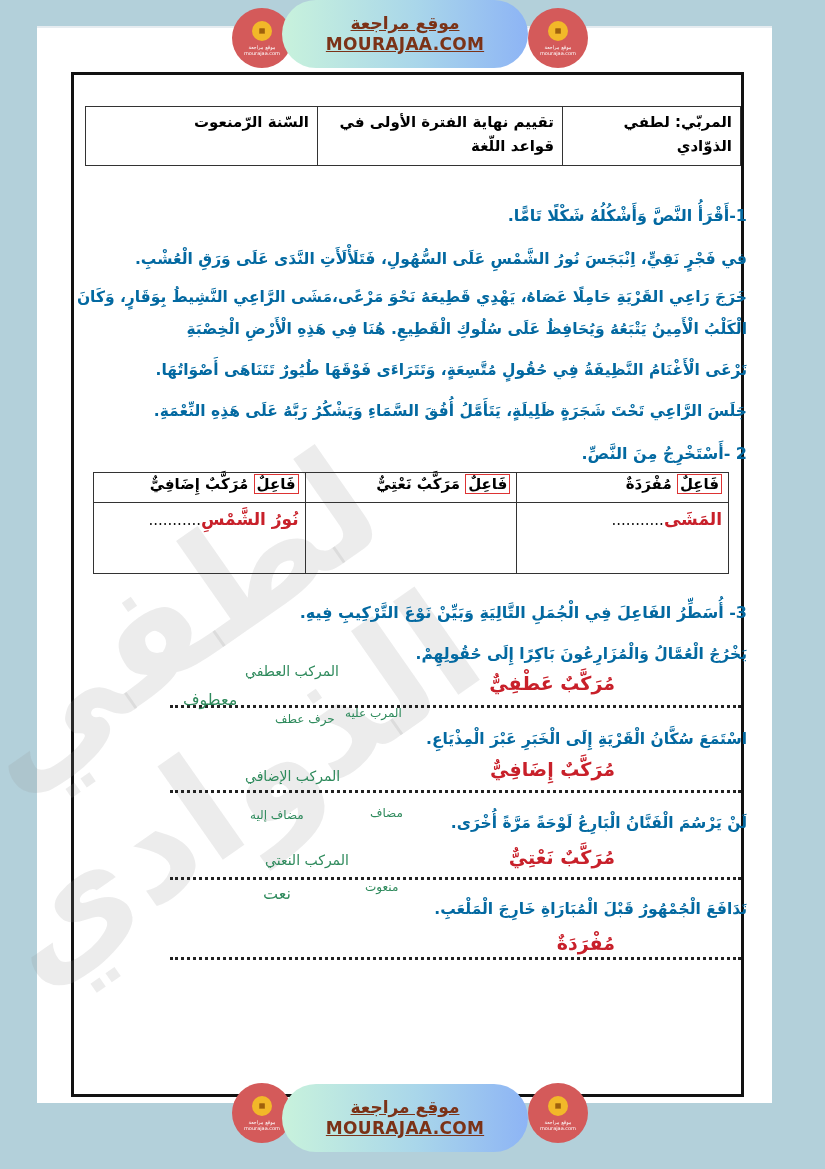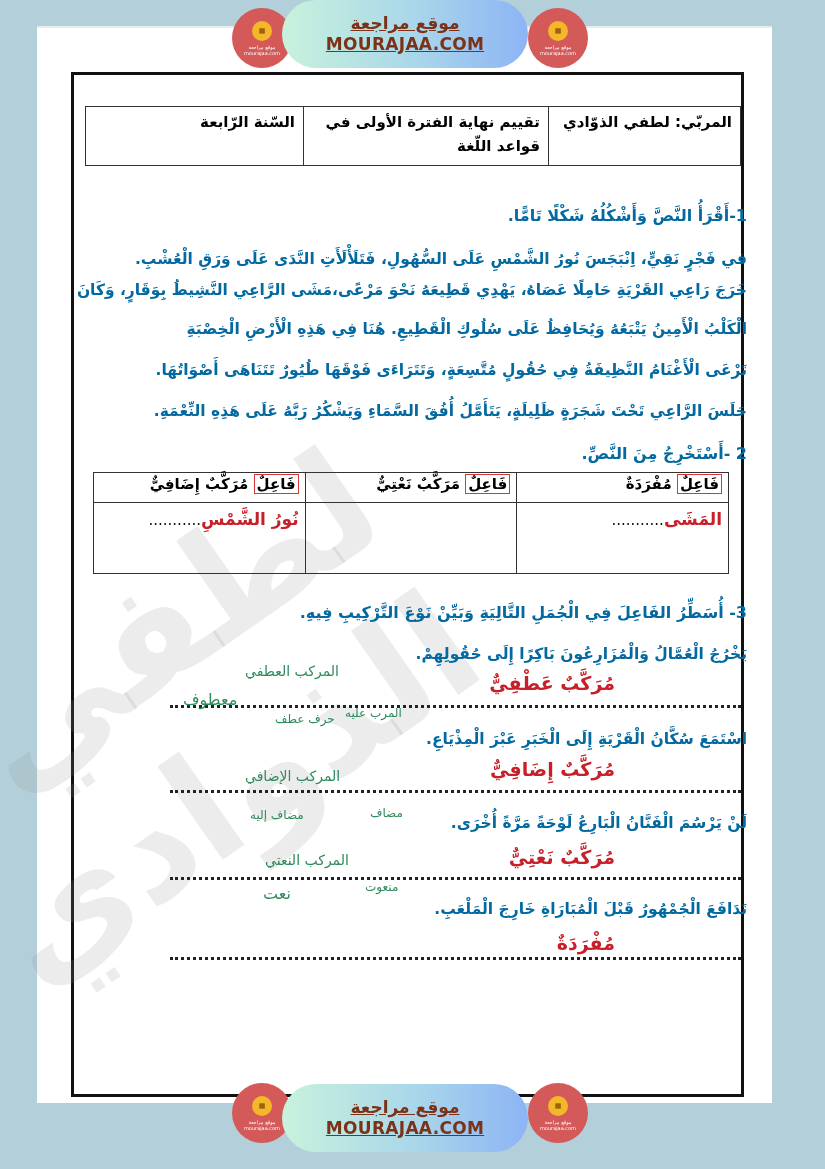--- a/index.html
+++ b/index.html
@@ -8,21 +8,21 @@
   .frame{position:absolute;left:71px;top:72px;width:667px;height:1019px;border:3px solid #111;background:#fff;}
   .badge{position:absolute;width:60px;height:60px;border-radius:50%;background:#d45a5a;display:flex;flex-direction:column;align-items:center;justify-content:center;}
   .badge .dot{width:20px;height:20px;border-radius:50%;background:#f2b829;color:#7a3b00;font-size:7px;display:flex;align-items:center;justify-content:center;font-weight:bold;}
   .badge .sub{color:#fff;font-size:5px;margin-top:3px;line-height:6px;text-align:center;}
   .pill{position:absolute;left:282px;width:246px;height:68px;border-radius:34px;background:linear-gradient(90deg,#c8f2dc,#a9d6ea 55%,#8db4f5);display:flex;flex-direction:column;align-items:center;justify-content:center;color:#7b3217;font-weight:bold;}
   .pill .ar{font-size:17px;text-decoration:underline;line-height:20px;direction:rtl;}
   .pill .en{font-size:17px;text-decoration:underline;line-height:22px;letter-spacing:.3px;font-family:"DejaVu Sans",sans-serif;}
   .hdr{position:absolute;left:85px;top:106px;width:654px;height:58px;border:1.5px solid #333;display:flex;direction:rtl;}
   .hdr > div{border-left:1.5px solid #333;font-weight:bold;font-size:15px;padding:3px 8px;box-sizing:border-box;line-height:24px;}
   .hdr > div:last-child{border-left:none;}
-  .c1{width:192px;}
+  .c1{width:178px;}
   .c2{width:245px;text-align:right;}
   .c3{flex:1;text-align:right;}
   .rtl{direction:rtl;text-align:right;}
   .line{position:absolute;right:78px;font-weight:bold;color:#0369a1;white-space:nowrap;}
   .q{font-size:16px;}
   .txt{font-size:15.5px;}
   .tbl{position:absolute;left:93px;top:472px;width:634px;height:100px;border:1.5px solid #333;display:flex;direction:rtl;}
   .tbl .col{flex:1;border-left:1.5px solid #333;display:flex;flex-direction:column;}
   .tbl .col:last-child{border-left:none;}
   .tbl .th{height:30px;border-bottom:1.5px solid #333;font-weight:bold;font-size:15px;padding:2px 6px;box-sizing:border-box;text-align:right;}
@@ -59,27 +59,27 @@
 
 <div class="hdr">
   <div class="c1">
     <span>المربّي: لطفي الذوّادي</span>
   </div>
   <div class="c2">
     <div>تقييم نهاية الفترة الأولى في</div>
     <div>قواعد اللّغة</div>
   </div>
   <div class="c3">
-    <div>السّنة الرّابعة</div>
+    <div>السّنة الرّمنعوت</div>
   </div>
 </div>
 
 <div class="line q rtl" style="top:206px;">1-أَقْرَأُ النَّصَّ وَأَشْكُلُهُ شَكْلًا تَامًّا.</div>
 <div class="line txt rtl" style="top:250px;">في فَجْرٍ نَقِيٍّ، اِنْبَجَسَ نُورُ الشَّمْسِ عَلَى السُّهُولِ، فَتَلَأْلَأَتِ النَّدَى عَلَى وَرَقِ الْعُشْبِ.</div>
-<div class="line txt rtl" style="top:281px;text-align:right;">خَرَجَ رَاعِي القَرْيَةِ حَامِلًا عَصَاهُ، يَهْدِي قَطِيعَهُ نَحْوَ مَرْعًى،مَشَى الرَّاعِي النَّشِيطُ بِوَقَارٍ، وَكَانَ</div>
+<div class="line txt rtl" style="top:288px;text-align:right;">خَرَجَ رَاعِي القَرْيَةِ حَامِلًا عَصَاهُ، يَهْدِي قَطِيعَهُ نَحْوَ مَرْعًى،مَشَى الرَّاعِي النَّشِيطُ بِوَقَارٍ، وَكَانَ</div>
 <div class="line txt rtl" style="top:320px;">الْكَلْبُ الْأَمِينُ يَتْبَعُهُ وَيُحَافِظُ عَلَى سُلُوكِ الْقَطِيعِ. هُنَا فِي هَذِهِ الْأَرْضِ الْخِصْبَةِ</div>
 <div class="line txt rtl" style="top:361px;">تَرْعَى الْأَغْنَامُ النَّظِيفَةُ فِي حُقُولٍ مُتَّسِعَةٍ، وَتَتَرَاءَى فَوْقَهَا طُيُورٌ تَتَنَاهَى أَصْوَاتُهَا.</div>
 <div class="line txt rtl" style="top:402px;">جَلَسَ الرَّاعِي تَحْتَ شَجَرَةٍ ظَلِيلَةٍ، يَتَأَمَّلُ أُفُقَ السَّمَاءِ وَيَشْكُرُ رَبَّهُ عَلَى هَذِهِ النِّعْمَةِ.</div>
 
 <div class="line q rtl" style="top:444px;text-align:center;">2 -أَسْتَخْرِجُ مِنَ النَّصِّ.</div>
 
 <div class="tbl">
   <div class="col">
     <div class="th"><span class="boxed">فَاعِلٌ</span><span> مُفْرَدَةٌ</span></div>
     <div class="td"><span class="ans">المَشَى</span><span class="dots">...........</span></div>

